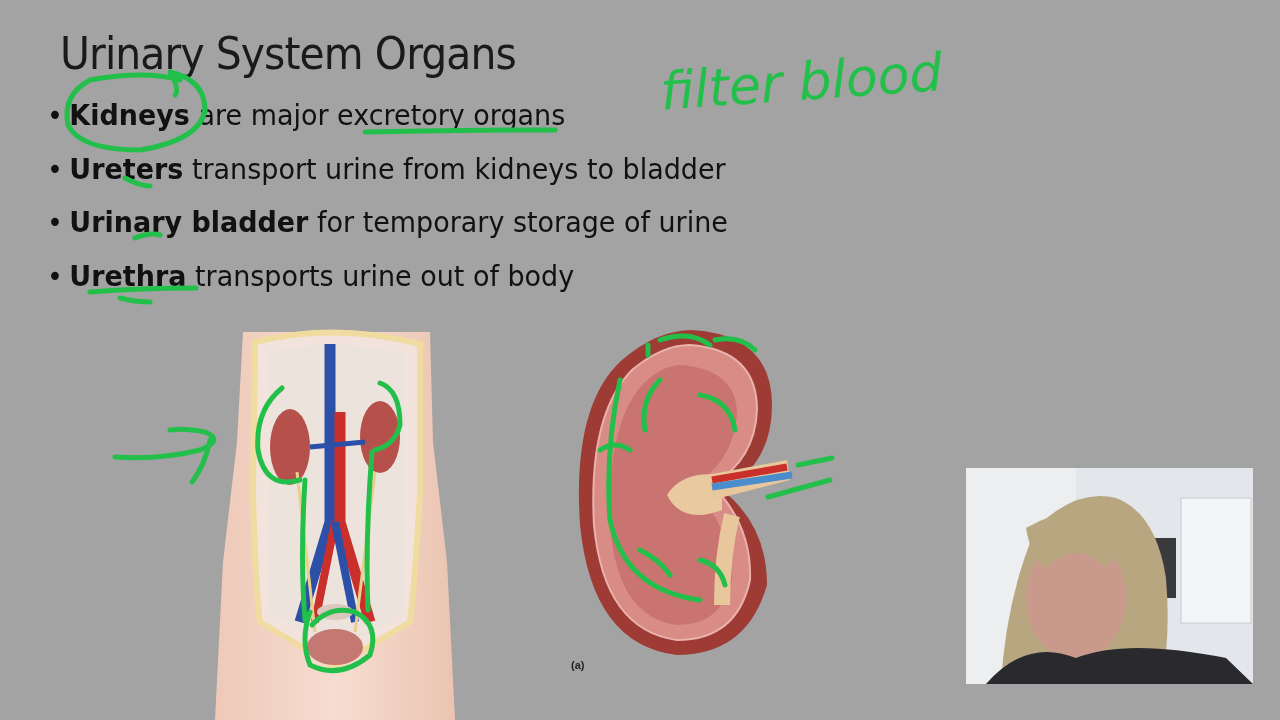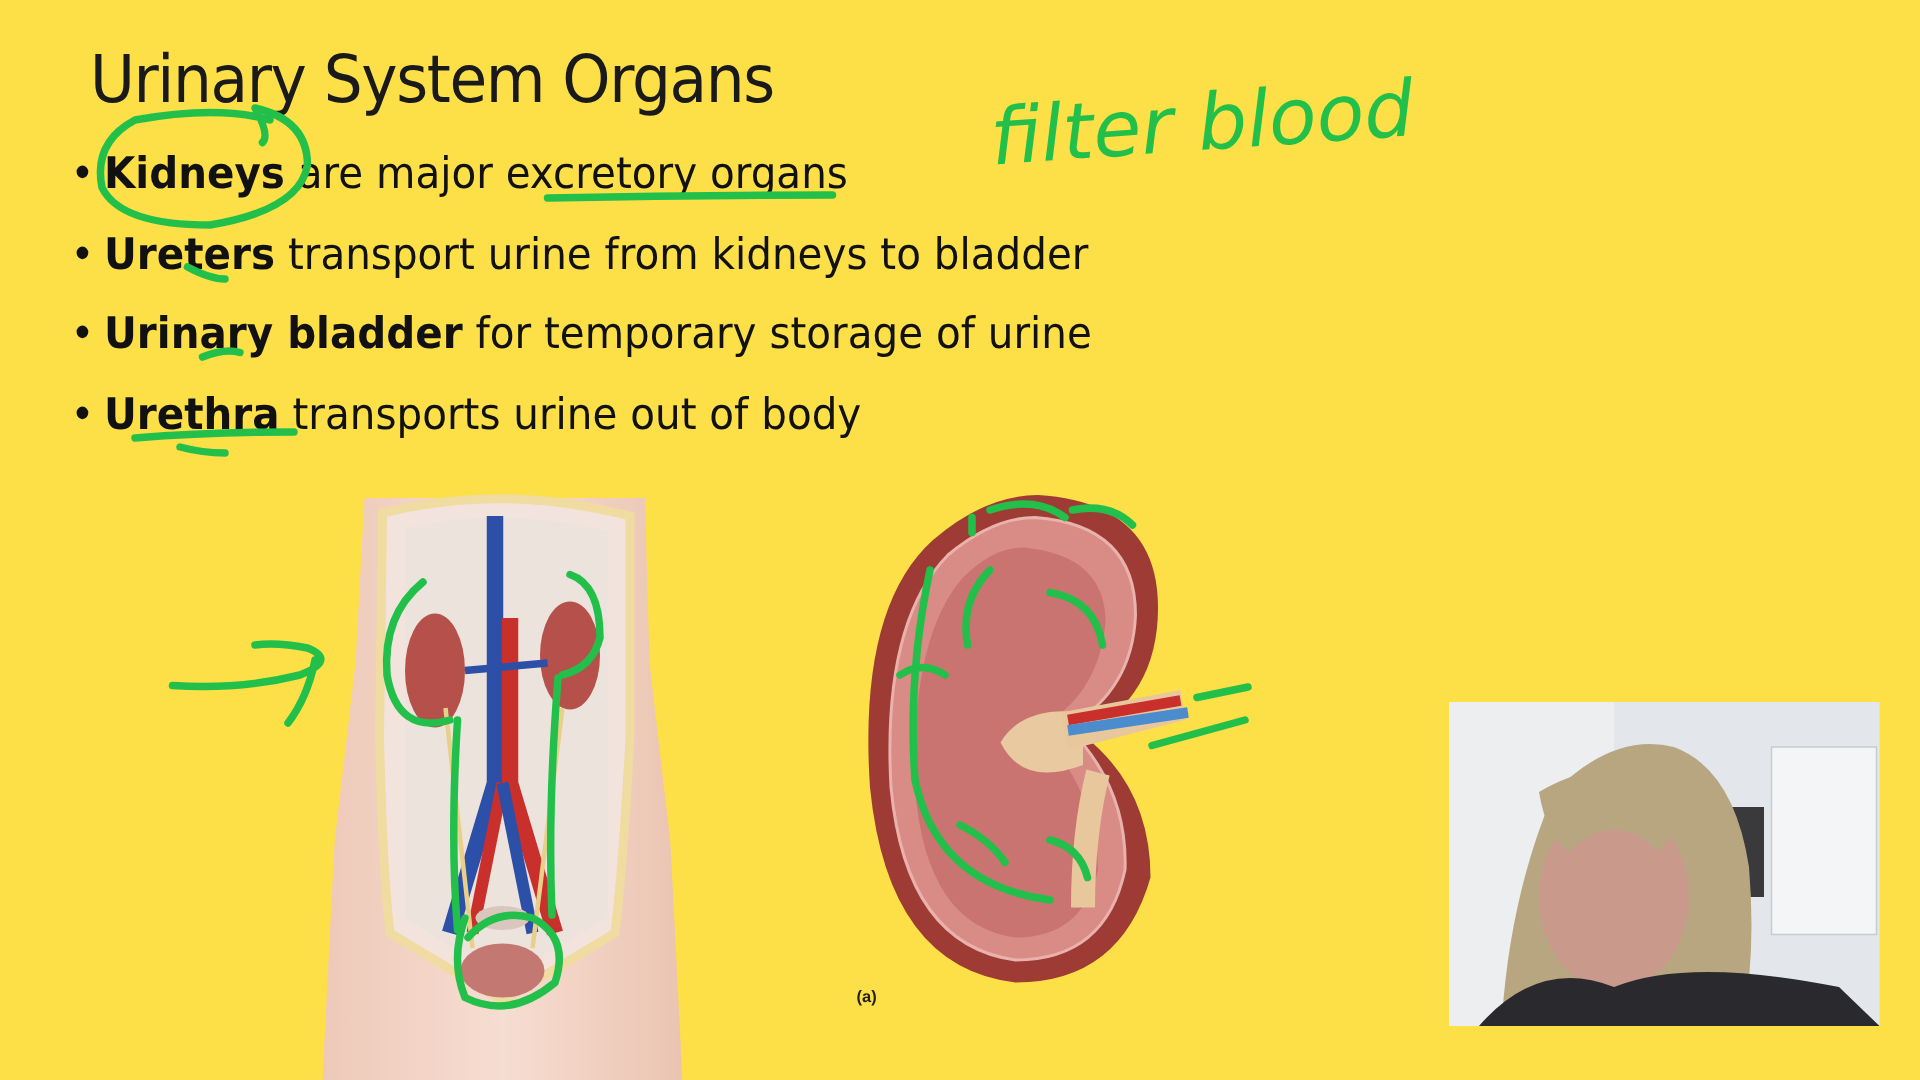--- a/index.html
+++ b/index.html
@@ -1,17 +1,17 @@
 <!DOCTYPE html>
 <html><head>
 <meta charset="utf-8">
 <style>
   html, body { margin:0; padding:0; }
   body { width:1280px; height:720px; background:#ffffff; position:relative; overflow:hidden; font-family:"Liberation Sans", sans-serif; }
-  .slide { position:absolute; left:0; top:0; width:1280px; height:720px; background:#fde047; }
+  .slide { position:absolute; left:0; top:0; width:1280px; height:720px; background:#a3a3a3; }
   .title { position:absolute; left:60px; top:28px; font-size:44px; color:#1a1a1a; font-family:"DejaVu Sans", sans-serif; font-weight:normal; letter-spacing:-1px; transform:scaleX(0.93); transform-origin:left; }
   .bullets { position:absolute; left:43px; top:92px; margin:4px; padding:0; list-style:none; }
   .bullets li { font-family:"DejaVu Sans", sans-serif; font-size:29px; color:#111; height:53.5px; line-height:38px; white-space:nowrap; transform:scaleX(0.93); transform-origin:left; }
   .bullets li .dot { display:inline-block; width:24px; }
   .bullets li b { font-weight:bold; }
   .ink { position:absolute; left:0; top:0; width:1280px; height:720px; pointer-events:none; }
   .fig { position:absolute; }
   .caption { position:absolute; left:571px; top:659px; font-size:11px; font-weight:bold; color:#222; }
   .webcam { position:absolute; left:966px; top:468px; width:287px; height:216px; background:#e4e8ec; overflow:hidden; }
 </style>

